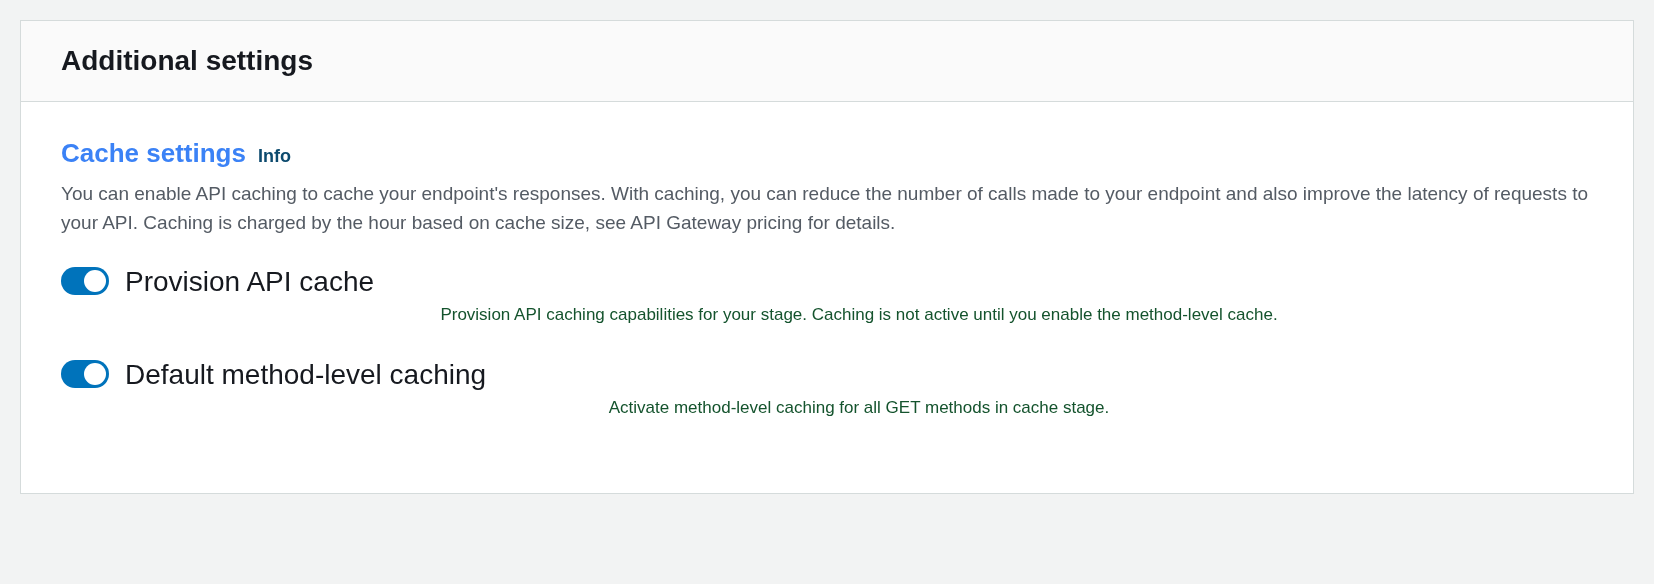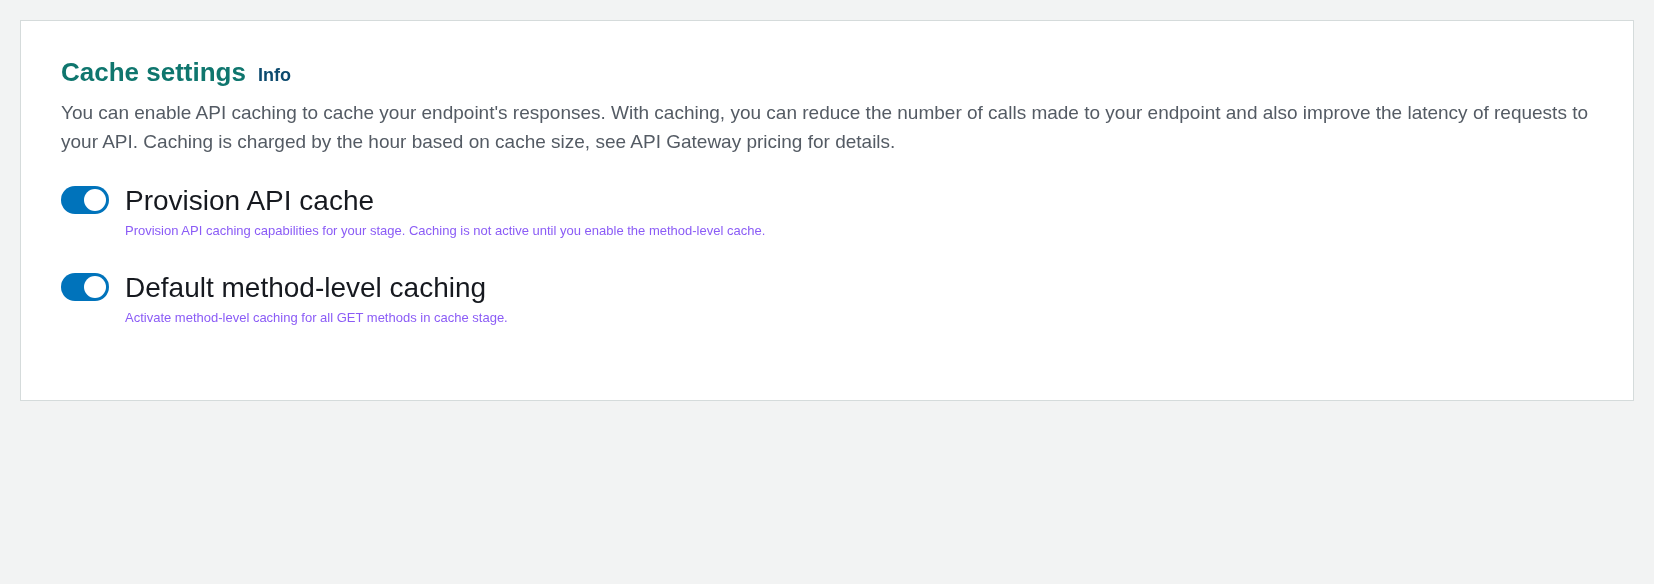--- a/index.html
+++ b/index.html
@@ -32,21 +32,21 @@
     }
     .section-title-row {
       display: flex;
       align-items: baseline;
       gap: 12px;
       margin-bottom: 10px;
     }
     .section-title {
       font-size: 26px;
       font-weight: 700;
-      color: #0f766e;
+      color: #3b82f6;
       text-align: right;
     }
     .info-link {
       font-size: 18px;
       font-weight: 700;
       color: #0c4a6e;
       text-decoration: none;
       cursor: pointer;
     }
     .section-description {
@@ -84,29 +84,33 @@
     .toggle-content {
       flex: 1;
     }
     .toggle-label {
       font-size: 28px;
       font-weight: 400;
       color: #16191f;
       margin-bottom: 4px;
     }
     .toggle-description {
-      font-size: 13px;
-      color: #8b5cf6;
+      font-size: 17px;
+      color: #14532d;
       line-height: 1.5;
+      text-align: center;
     }
   </style>
 </head>
 <body>
 
 <div class="panel">
+  <div class="panel-header">
+    <h1>Additional settings</h1>
+  </div>
   <div class="panel-body">
 
     <div class="section-title-row">
       <span class="section-title">Cache settings</span>
       <a class="info-link">Info</a>
     </div>
 
     <p class="section-description">You can enable API caching to cache your endpoint's responses. With caching, you can reduce the number of calls made to your endpoint and also improve the latency of requests to your API. Caching is charged by the hour based on cache size, see API Gateway pricing for details.</p>
 
     <div class="toggle-row">

